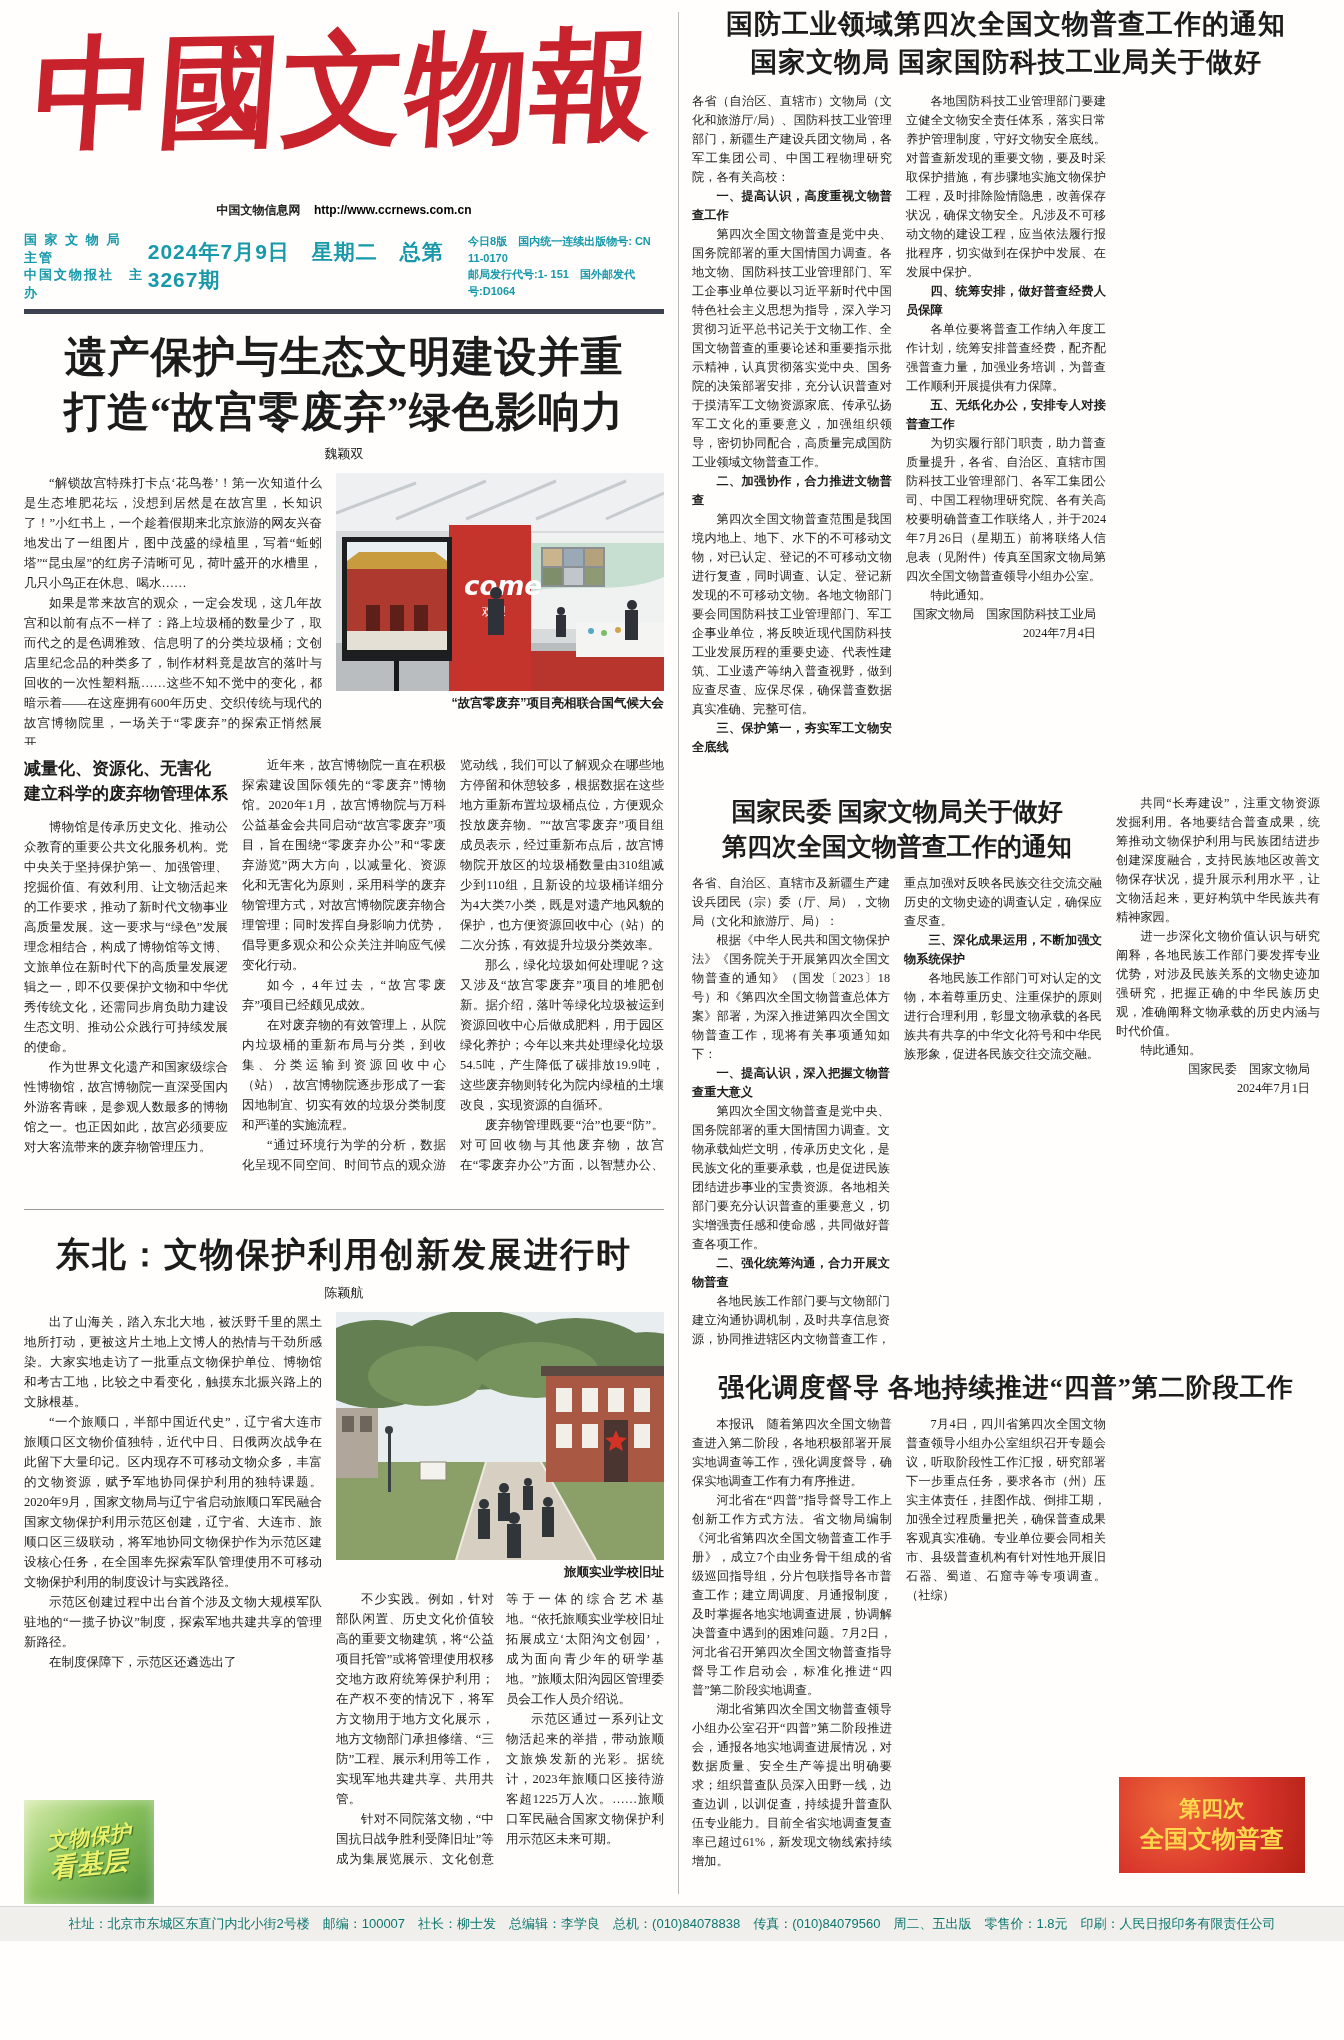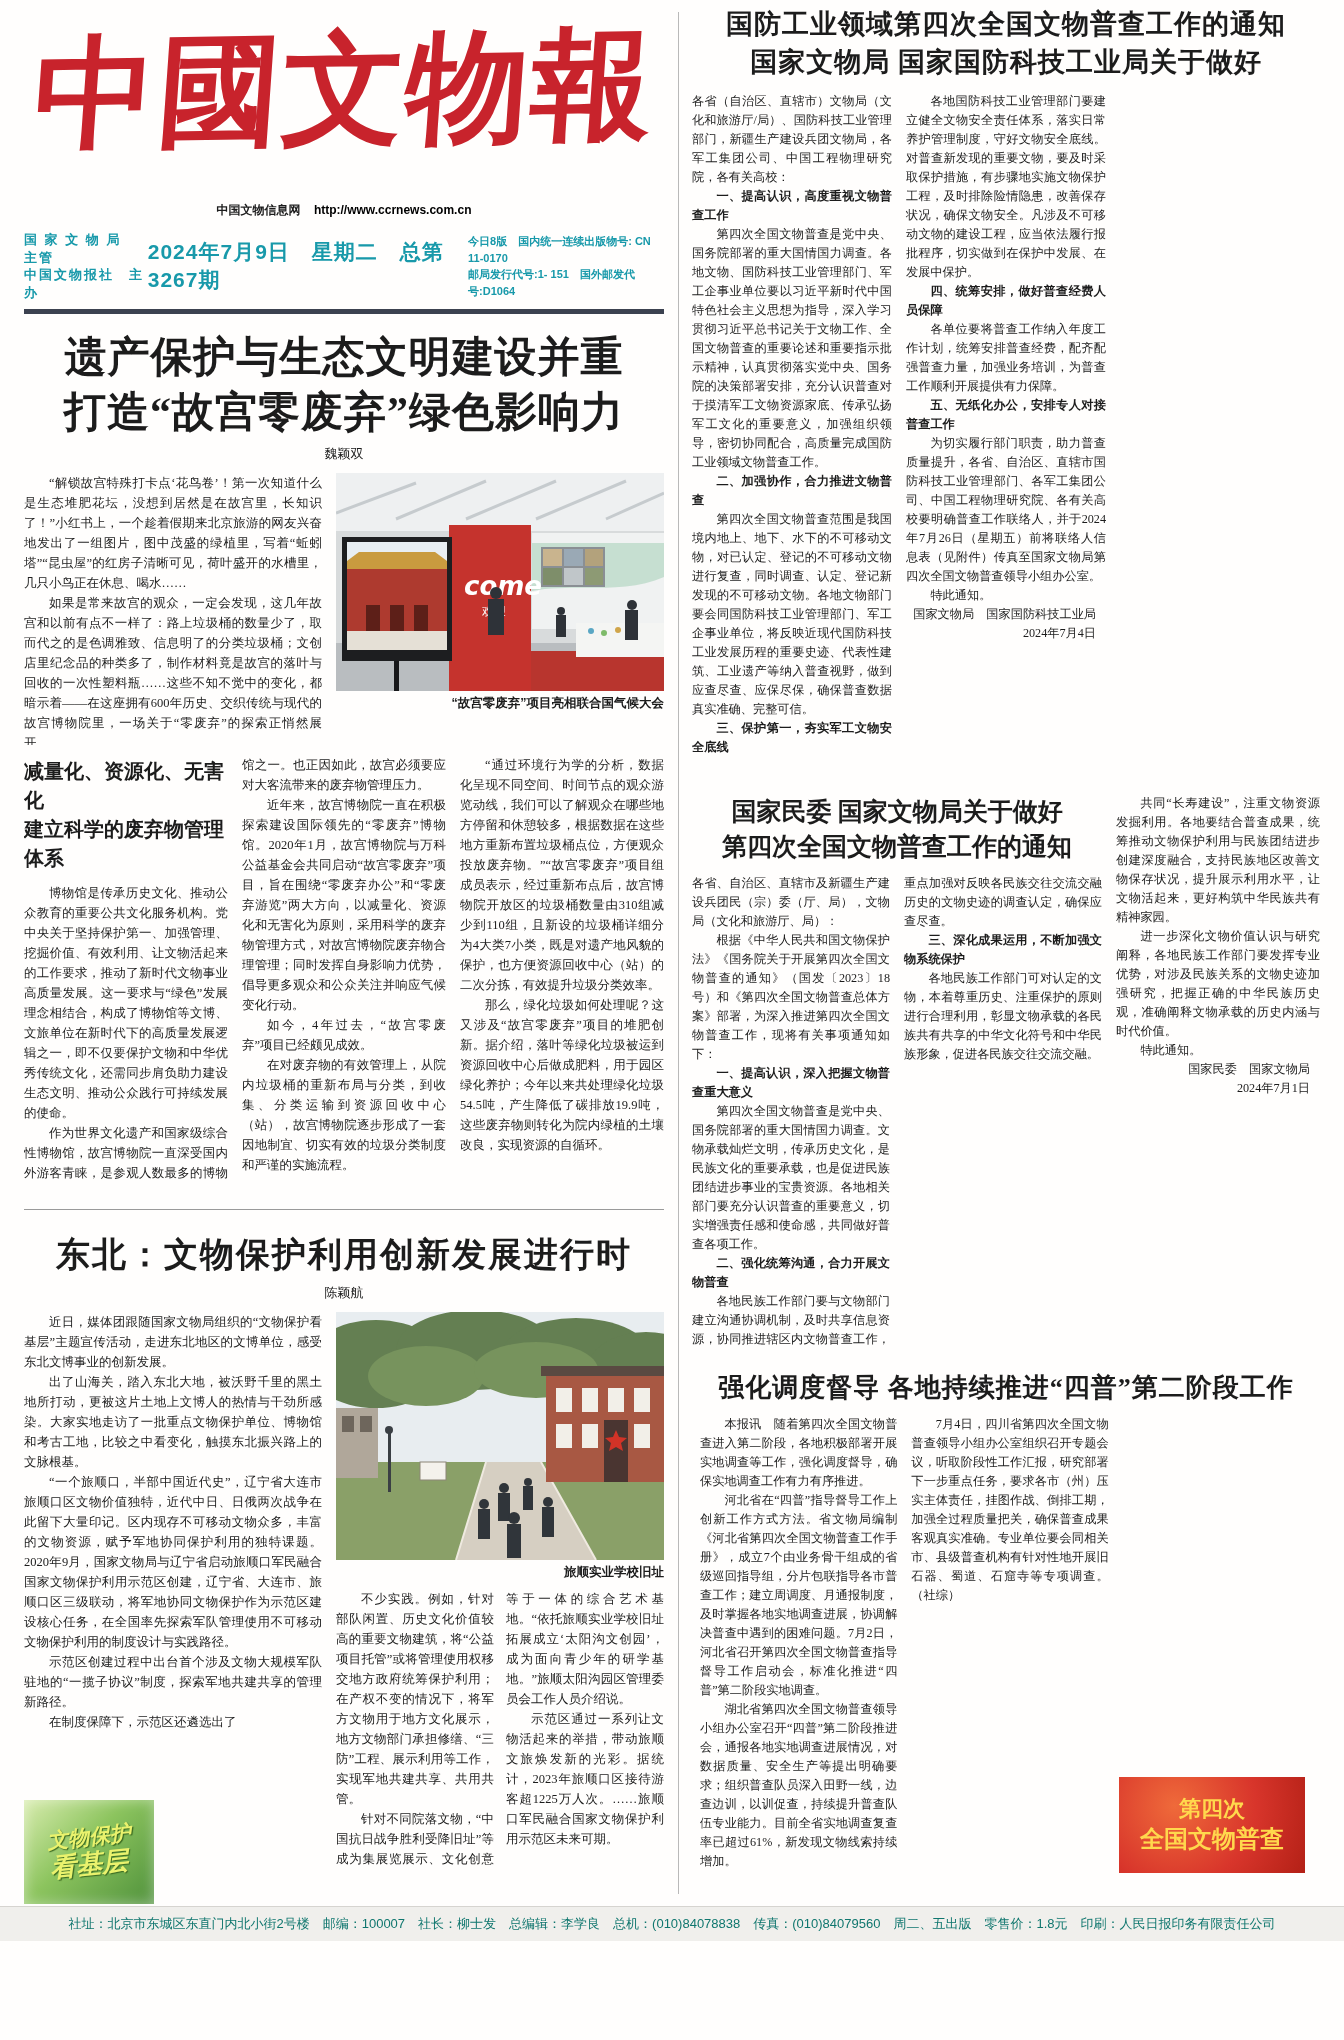--- a/index.html
+++ b/index.html
@@ -32,21 +32,21 @@
 
   
   .a1-headline{font-size:42px;font-weight:900;text-align:center;line-height:1.3;margin-top:16px;letter-spacing:1px;}
   .byline{text-align:center;font-size:13px;margin-top:6px;font-family:"Liberation Sans","DejaVu Sans",sans-serif;}
   .a1-secA{display:flex;gap:14px;margin-top:10px;}
   .a1-colA{width:298px;height:272px;overflow:hidden;}
   .photo-block{width:328px;}
   .caption{text-align:right;font-size:12.5px;font-weight:bold;margin-top:4px;
            font-family:"Liberation Sans","DejaVu Sans",sans-serif;}
   .a1-secB{margin-top:10px;height:438px;overflow:hidden;column-count:3;column-gap:14px;column-fill:auto;}
-  .subhead{font-weight:900;font-size:20px;line-height:1.45;text-indent:0;margin:2px 0 10px;
+  .subhead{font-weight:900;font-size:17px;line-height:1.45;text-indent:0;margin:2px 0 10px;
            font-family:"Liberation Sans","DejaVu Sans",sans-serif;}
   .hr2{border:none;border-top:1px solid #9a9a9a;margin:16px 0 0;}
 
   
   .a2-headline{font-size:34px;font-weight:900;text-align:center;margin-top:22px;letter-spacing:2px;}
   .a2-sec{display:flex;gap:14px;margin-top:10px;}
   .a2-colA{position:relative;width:298px;height:592px;overflow:hidden;}
   .a2-colB-text{margin-top:8px;height:292px;overflow:hidden;column-count:2;column-gap:12px;column-fill:auto;}
   .promo-green{position:absolute;left:0;bottom:0;width:130px;height:104px;
                background:linear-gradient(135deg,#d8ecae 0%,#8cc45e 45%,#4f913b 100%);
@@ -61,21 +61,21 @@
   
   .n-headline{font-size:27px;font-weight:900;text-align:center;line-height:1.4;letter-spacing:1px;}
   .n1-body{margin-top:10px;height:688px;overflow:hidden;column-count:3;column-gap:14px;column-fill:auto;}
   .n2-block{display:flex;gap:14px;margin-top:14px;}
   .n2-left{width:410px;}
   .n2-headline{font-size:25px;font-weight:900;text-align:center;line-height:1.4;}
   .n2-cols{margin-top:10px;height:478px;overflow:hidden;column-count:2;column-gap:14px;column-fill:auto;}
   .n2-right{width:204px;height:560px;overflow:hidden;}
   .n3-block{margin-top:16px;position:relative;}
   .n3-headline{font-size:26px;font-weight:900;text-align:center;letter-spacing:1px;}
-  .n3-cols{margin-top:10px;height:462px;overflow:hidden;column-count:3;column-gap:14px;column-fill:auto;margin-left:8px;}
+  .n3-cols{margin-top:10px;height:462px;overflow:hidden;column-count:3;column-gap:14px;column-fill:auto;}
   .badge-red{position:absolute;right:15px;bottom:4px;width:186px;height:96px;
              background:radial-gradient(circle at 30% 30%,#ef6a3a 0%,#d8352b 55%,#b32016 100%);
              display:flex;flex-direction:column;align-items:center;justify-content:center;}
   .badge-red span{color:#ffd84d;font-weight:900;line-height:1.3;
                   font-family:"Liberation Sans","DejaVu Sans",sans-serif;}
   .badge-red .b1{font-size:22px;}
   .badge-red .b2{font-size:24px;}
 
   
   .footer{position:absolute;left:0;top:1906px;width:1344px;height:34px;background:#f0efec;
@@ -187,21 +187,20 @@
     </div>
 
     <hr class="hr2">
 
     <div>
       <div class="a2-headline">东北：文物保护利用创新发展进行时</div>
       <div class="byline">陈颖航</div>
 
       <div class="a2-sec">
         <div class="a2-colA bodytext">
-          <p class="para">近日，媒体团跟随国家文物局组织的“文物保护看基层”主题宣传活动，走进东北地区的文博单位，感受东北文博事业的创新发展。</p>
           <p class="para">出了山海关，踏入东北大地，被沃野千里的黑土地所打动，更被这片土地上文博人的热情与干劲所感染。大家实地走访了一批重点文物保护单位、博物馆和考古工地，比较之中看变化，触摸东北振兴路上的文脉根基。</p>
           <p class="para">“一个旅顺口，半部中国近代史”，辽宁省大连市旅顺口区文物价值独特，近代中日、日俄两次战争在此留下大量印记。区内现存不可移动文物众多，丰富的文物资源，赋予军地协同保护利用的独特课题。2020年9月，国家文物局与辽宁省启动旅顺口军民融合国家文物保护利用示范区创建，辽宁省、大连市、旅顺口区三级联动，将军地协同文物保护作为示范区建设核心任务，在全国率先探索军队管理使用不可移动文物保护利用的制度设计与实践路径。</p>
           <p class="para">示范区创建过程中出台首个涉及文物大规模军队驻地的“一揽子协议”制度，探索军地共建共享的管理新路径。</p>
           <p class="para">在制度保障下，示范区还遴选出了</p>
           <div class="promo-green">
             <span class="l1">文物保护</span>
             <span class="l2">看基层</span>
           </div>
         </div>
 

